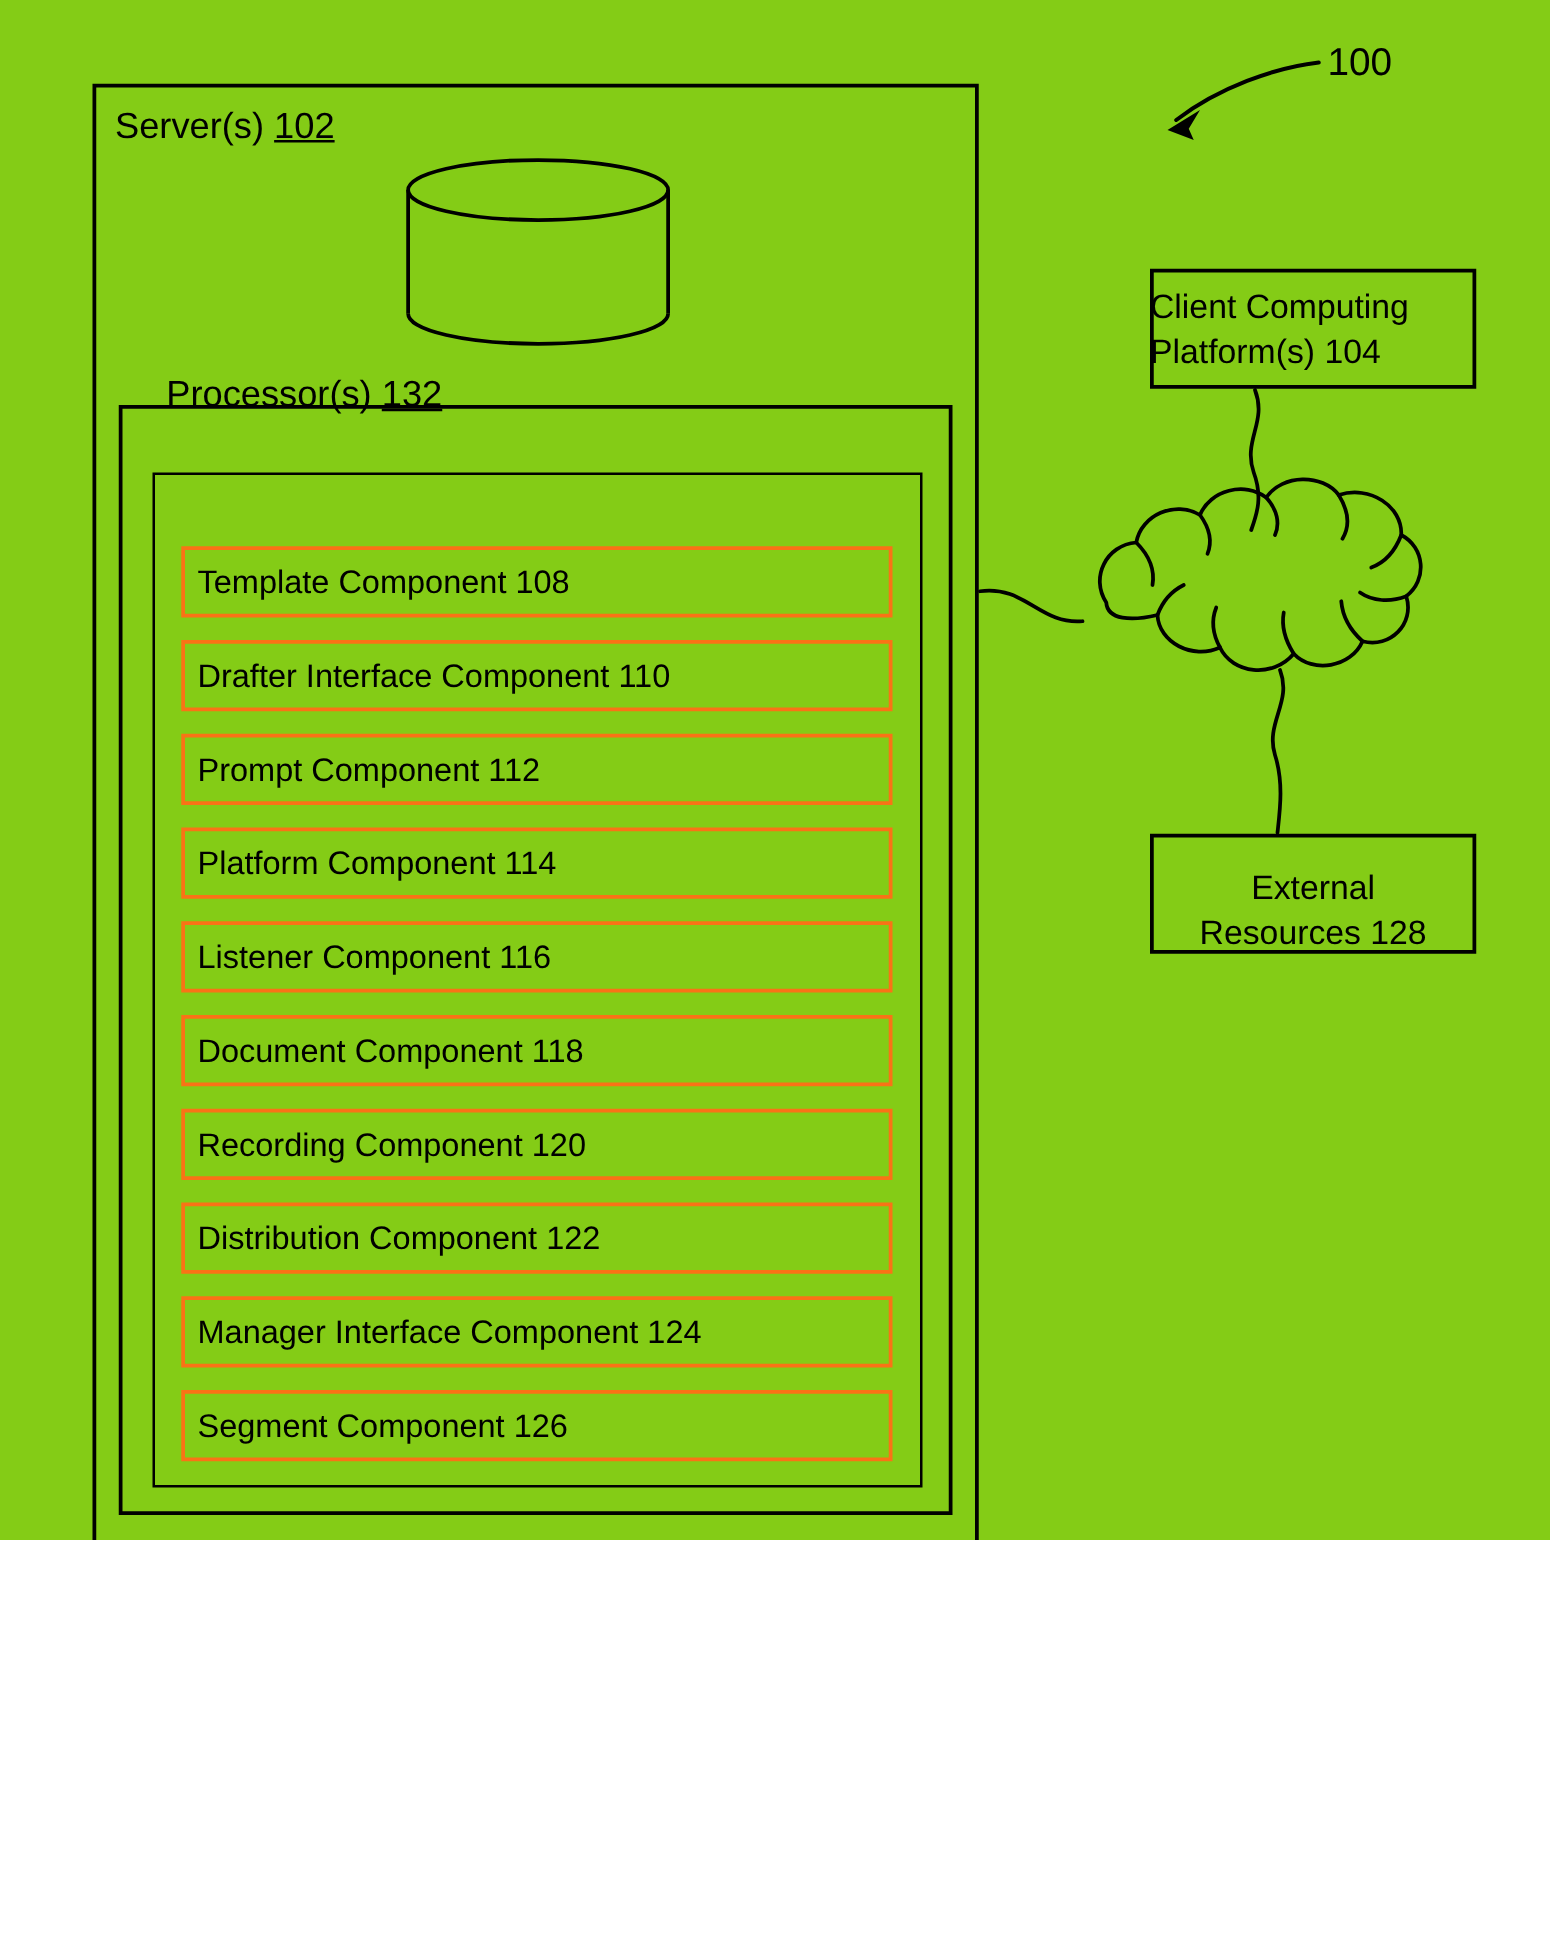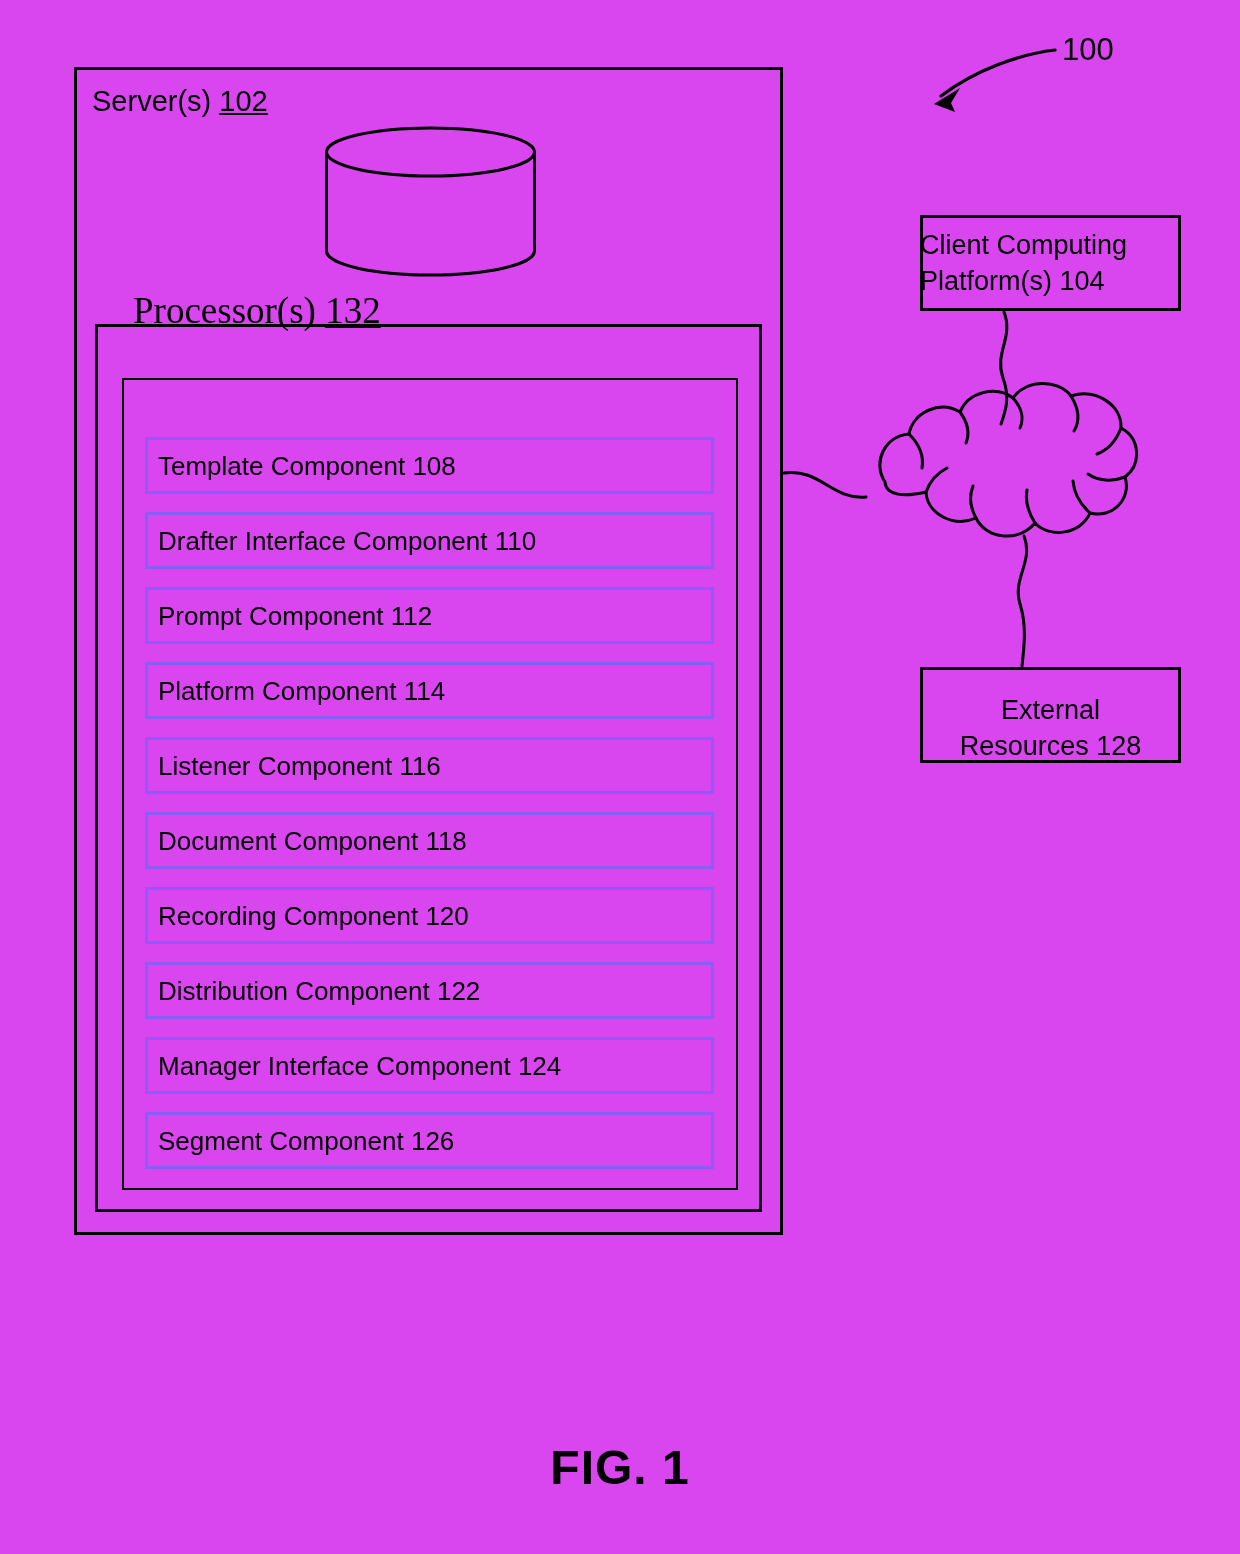--- a/index.html
+++ b/index.html
@@ -8,22 +8,22 @@
     padding: 0;
     background: #ffffff;
   }
   body {
     font-family: "Liberation Sans", sans-serif;
     color: #000000;
   }
   #figure {
     position: relative;
     width: 1240px;
-    height: 1554px;
-    background: #d946ef;
+    height: 1232px;
+    background: #84cc16;
     overflow: hidden;
   }
   .svg-layer {
     position: absolute;
     left: 0;
     top: 0;
     width: 1240px;
     height: 1554px;
     pointer-events: none;
   }
@@ -56,21 +56,21 @@
   #storage-text {
     position: absolute;
     left: 325px; top: 176px;
     width: 211px;
     text-align: center;
     font-size: 27px;
     line-height: 1.3;
   }
 
   
-  #processor-label { left: 133px; top: 289px; font-size: 37px; font-family: Liberation Serif, serif; }
+  #processor-label { left: 133px; top: 299px; font-size: 29px; }
   #processor-box {
     left: 95px; top: 324px;
     width: 667px; height: 888px;
   }
 
   
   #mri-label { left: 133px; top: 343px; font-size: 27px; }
   #mri-box {
     left: 122px; top: 378px;
     width: 616px; height: 812px;
@@ -79,21 +79,21 @@
   
   #component-list {
     position: absolute;
     left: 145px; top: 437px;
     width: 569px;
   }
   .component-box {
     position: relative;
     box-sizing: border-box;
     height: 57px;
-    border: 3px solid #8b5cf6;
+    border: 3px solid #f97316;
     margin-bottom: 18px;
     background: transparent;
   }
   .component-label {
     position: absolute;
     left: 10px;
     top: 50%;
     transform: translateY(-50%);
     font-size: 26px;
     white-space: nowrap;

